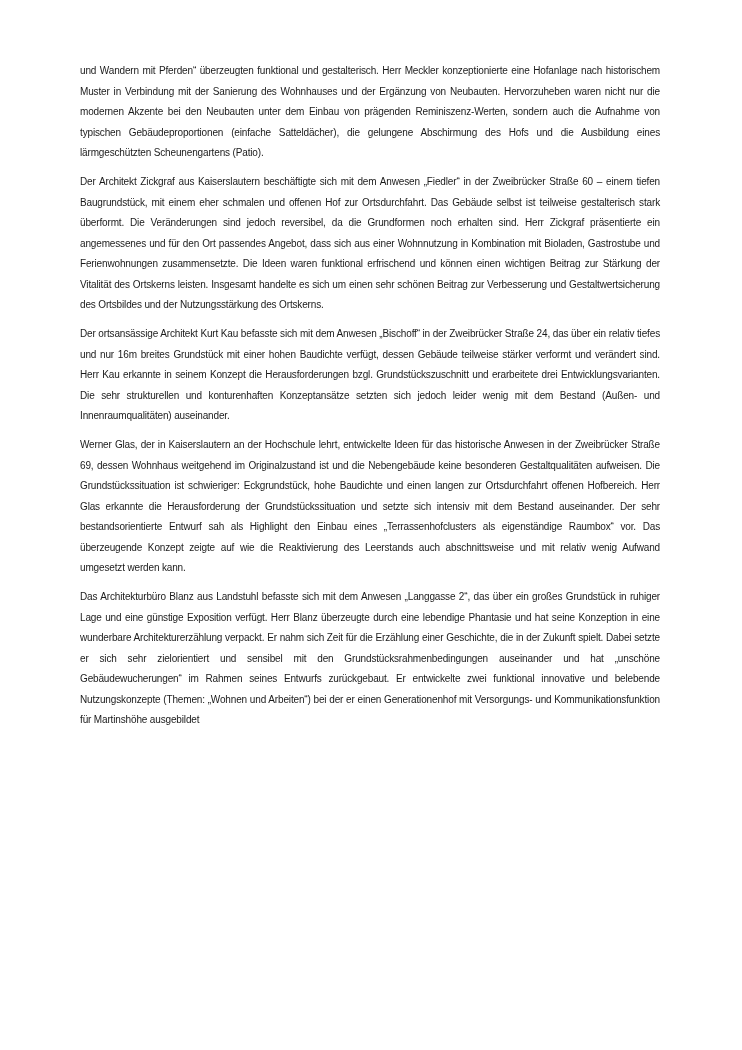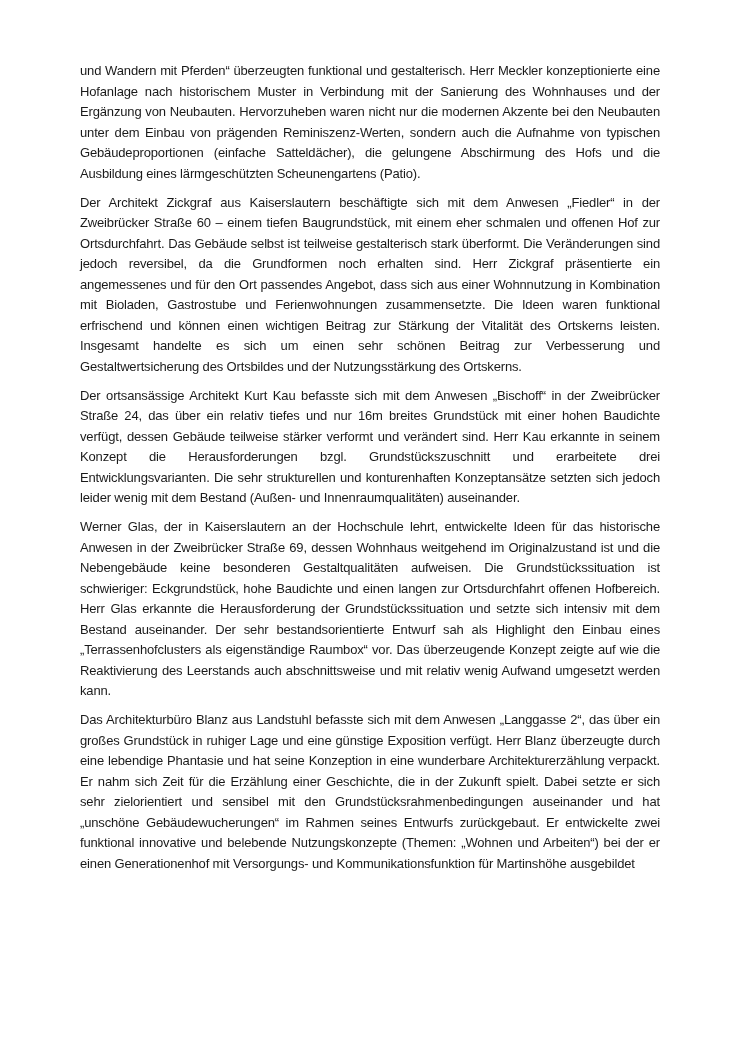--- a/index.html
+++ b/index.html
@@ -13,21 +13,21 @@
       position: relative;
       overflow: hidden;
     }
     .page {
       position: absolute;
       left: 80px;
       top: 61px;
       width: 580px;
       color: #1a1a1a;
       font-family: "Liberation Sans", sans-serif;
-      font-size: 13px;
+      font-size: 10px;
       line-height: 20.5px;
       letter-spacing: -0.15px;
     }
     .para {
       margin: 0 0 8.5px 0;
       text-align: justify;
       hyphens: none;
     }
   </style>
 </head>

